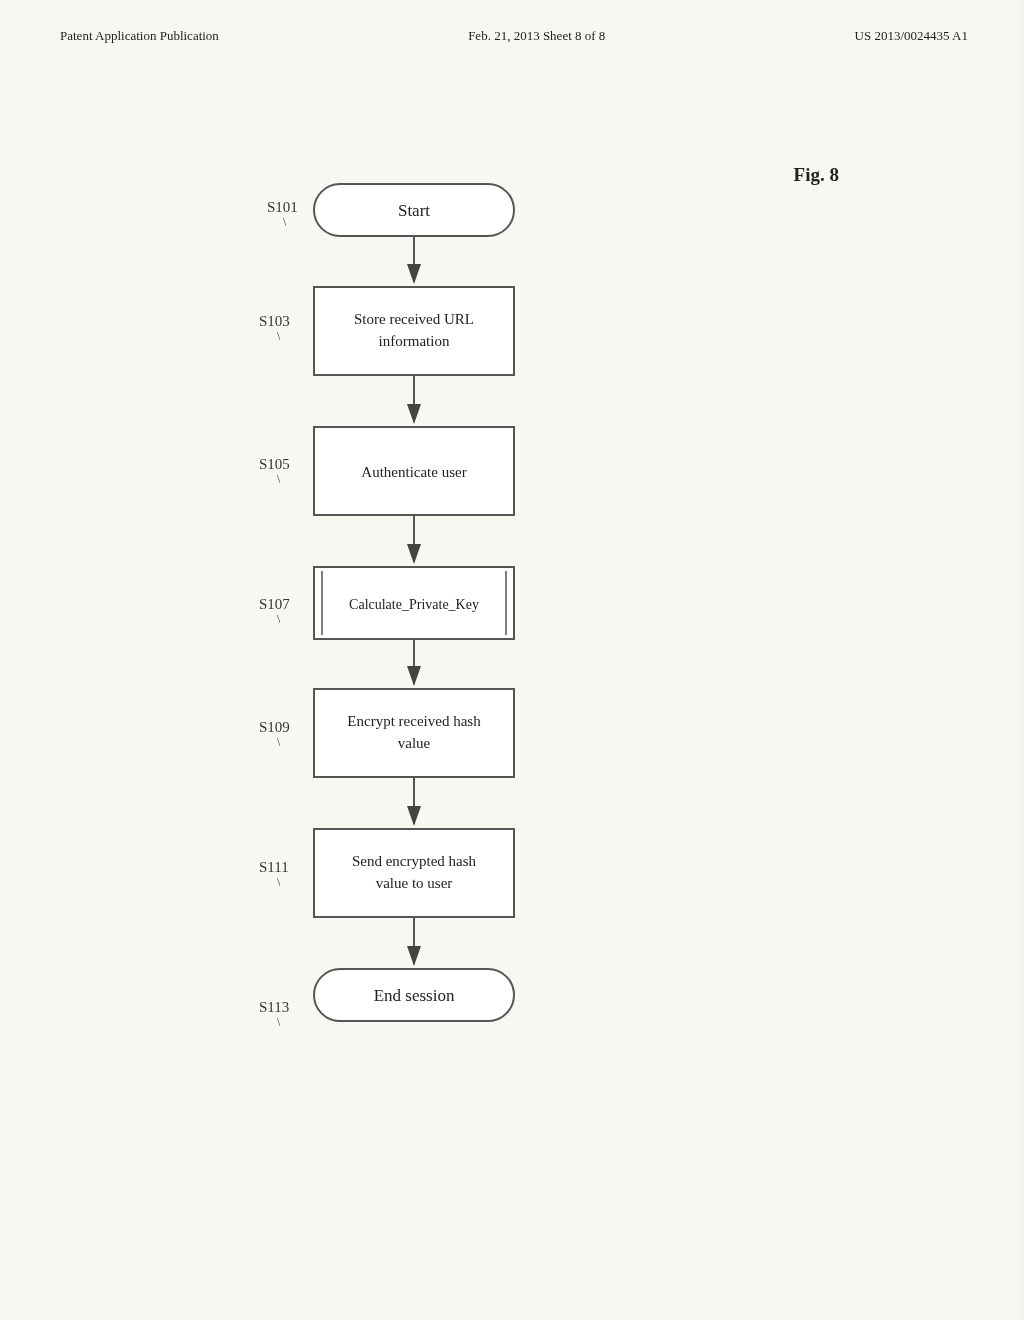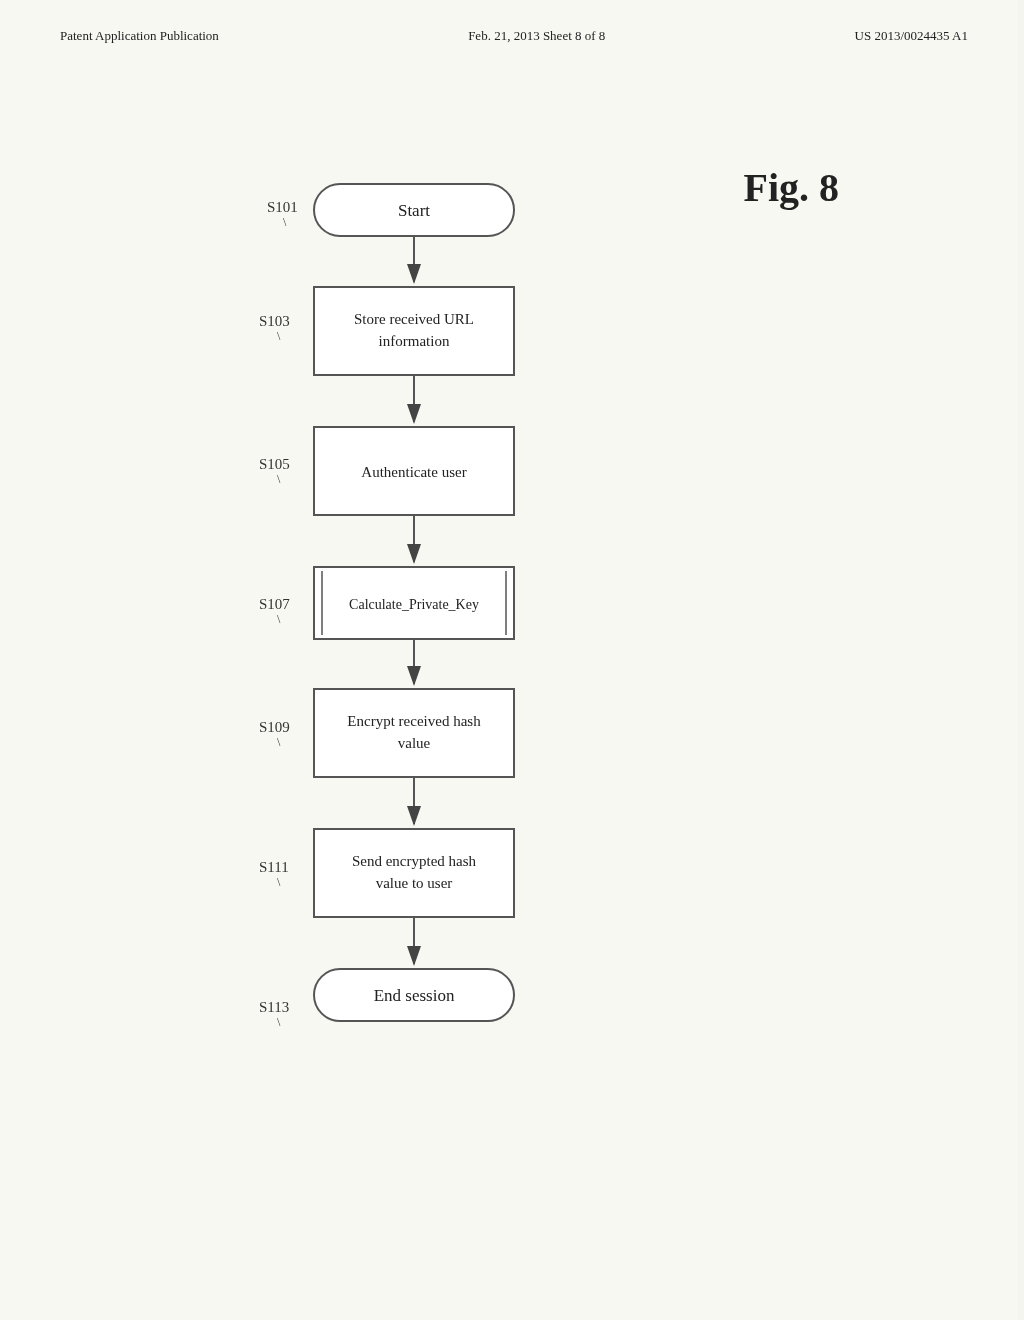--- a/index.html
+++ b/index.html
@@ -67,21 +67,21 @@
 
   <div class="header">
     <div class="header-left">Patent Application Publication</div>
     <div class="header-center">Feb. 21, 2013   Sheet 8 of 8</div>
     <div class="header-right">US 2013/0024435 A1</div>
   </div>
 
   <div class="diagram-svg-wrapper">
 
     
-    <div style="position:absolute; top: 60px; right: 20px; font-size: 40px; font-weight: bold; font-family: 'Times New Roman', serif; color: #222;">Fig. 8</div>
+    <div style="position:absolute; top: 60px; right: 20px; font-size: 19px; font-weight: bold; font-family: 'Times New Roman', serif; color: #222;">Fig. 8</div>
 
     <svg class="main-diagram" viewBox="0 0 700 1180" xmlns="http://www.w3.org/2000/svg">
 
       <defs>
         <marker id="arrowhead" markerWidth="10" markerHeight="7" refX="9" refY="3.5" orient="auto">
           <polygon points="0 0, 10 3.5, 0 7" fill="#444"></polygon>
         </marker>
       </defs>
 
       <text x="108" y="108" font-family="Times New Roman, serif" font-size="15" fill="#333">S101</text>

